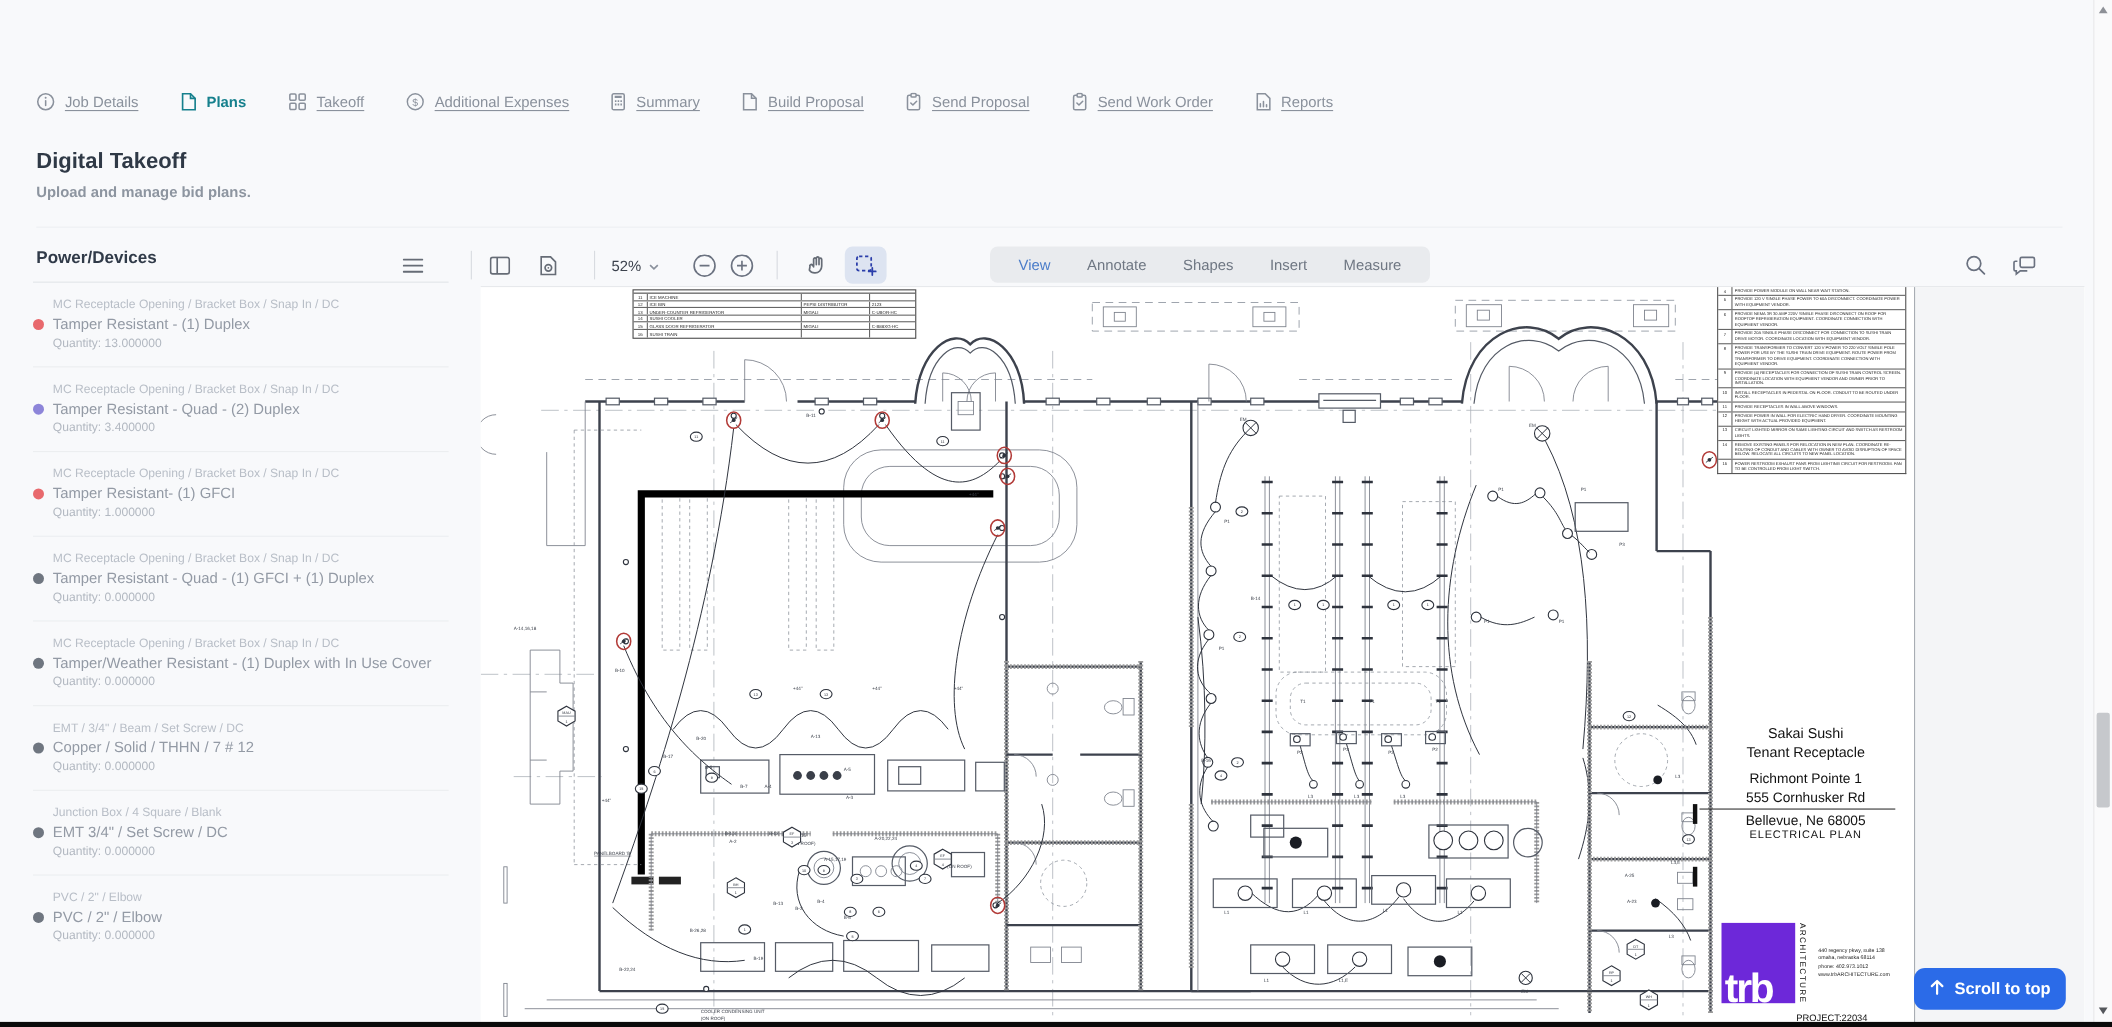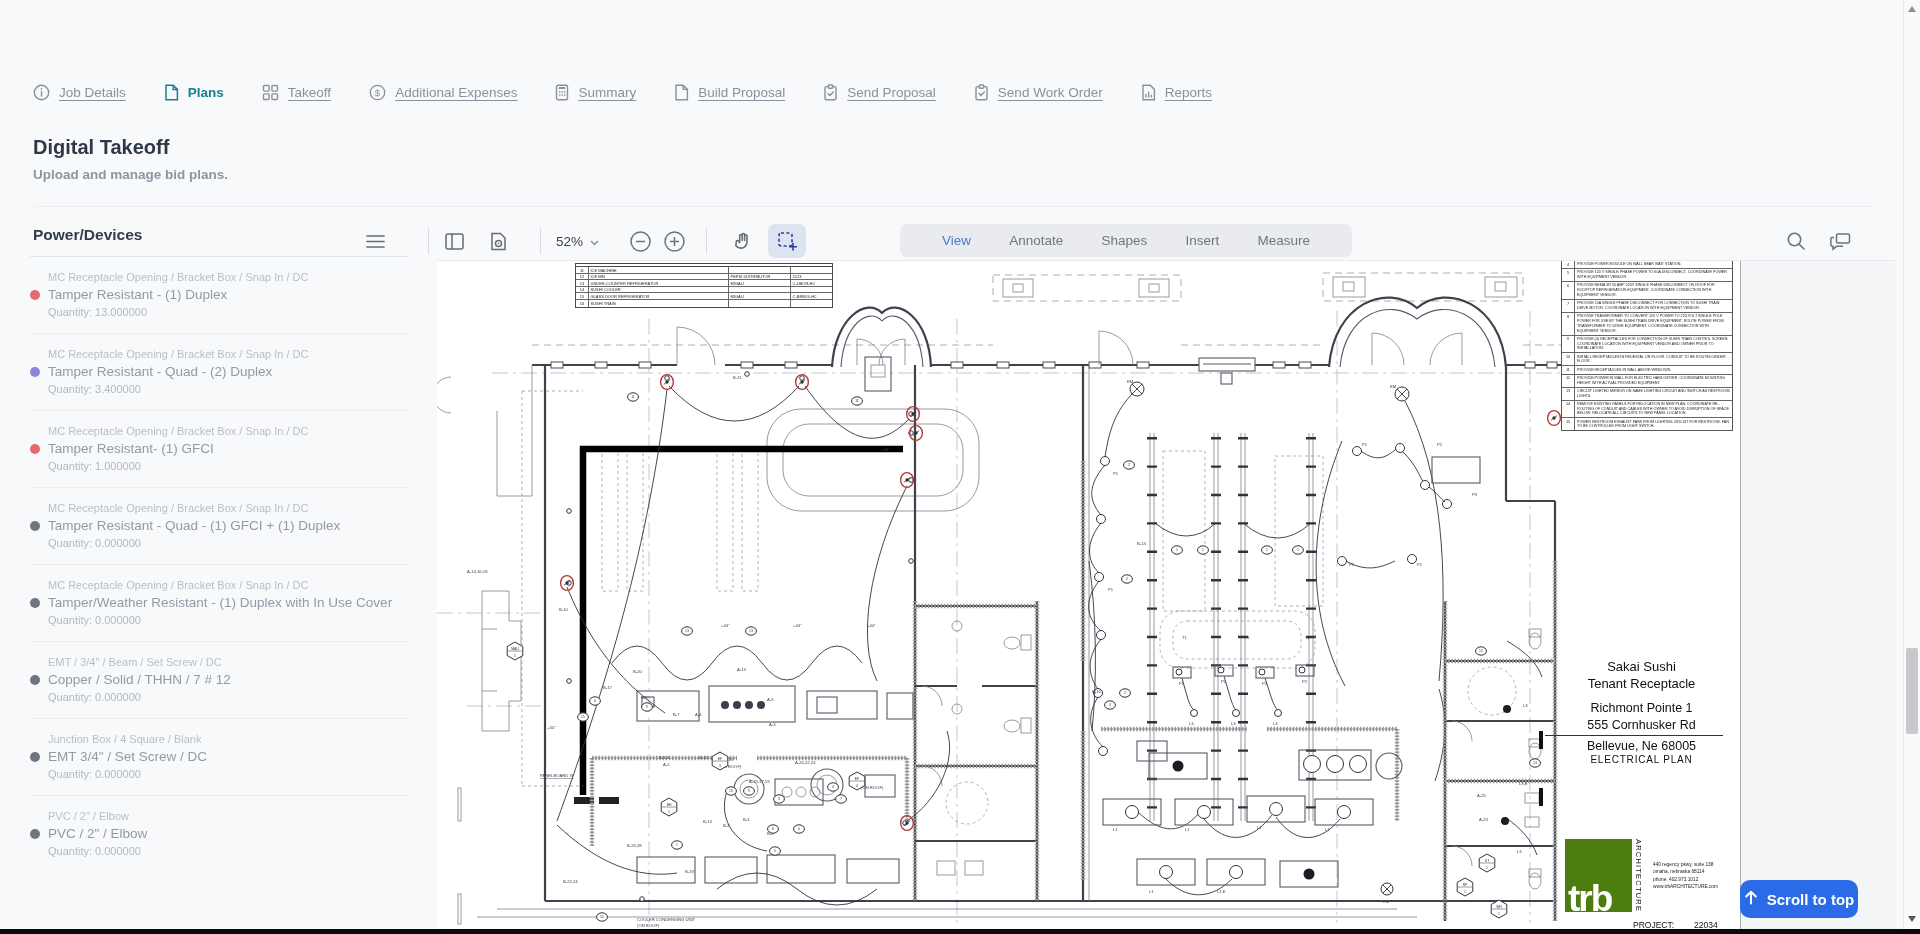--- a/index.html
+++ b/index.html
@@ -40,22 +40,22 @@
   .pd-name { font-size:13.5px; color:#939aa5; }
   .pd-qty { font-size:11px; color:#b2b8c1; margin-left:18px; margin-top:4px; }
 
   
   .tbtn { position:absolute; top:224px; height:34px; display:flex; align-items:center;
     justify-content:center; cursor:pointer; color:#666c76; }
   .tdiv { position:absolute; top:228px; width:1px; height:26px; background:#d8dbe0; }
   #zoom-ctrl { position:absolute; left:556px; top:224px; height:34px; display:flex; align-items:center;
     gap:7px; font-size:13.5px; color:#3c424d; cursor:pointer; }
   #tool-marquee { left:768px; width:38px; background:#dde4f1; border-radius:7px; }
-  #view-tabgroup { position:absolute; left:900px; top:224px; width:452px; height:33px; background:#e9ebee;
-    border-radius:7px; display:flex; align-items:center; justify-content:space-between; padding:0 42px; }
+  #view-tabgroup { position:absolute; left:900px; top:224px; width:400px; height:33px; background:#e9ebee;
+    border-radius:7px; display:flex; align-items:center; justify-content:space-between; padding:0 26px; }
   .vtab { font-size:13.5px; color:#6f7783; cursor:pointer; }
   .vtab.active { color:#4a7cc9; }
 
   
   #viewer { position:absolute; left:437px; top:260px; width:1458px; height:669px; background:#fff;
     border-top:1px solid #e7e9ec; overflow:hidden; }
   #plan-svg { position:absolute; left:0; top:0; }
   .wall  { stroke:#3d424d; stroke-width:2.2; fill:none; }
   .med   { stroke:#555b66; stroke-width:1.1; fill:none; }
   .thin  { stroke:#7d828c; stroke-width:0.8; fill:none; }
@@ -88,32 +88,32 @@
   .ntext { flex:1; font-size:3.7px; line-height:1.3; padding:1.2px 2px; }
 
   
   #sheet-margin { position:absolute; left:1303px; top:0; width:155px; height:669px; background:#f4f5f7;
     border-left:1px solid #a8adb4; }
   #titleblock { position:absolute; left:1114px; top:398px; width:181px; text-align:center; color:#111; }
   .tb1 { font-size:13px; line-height:1.3; }
   .tb2 { font-size:12.5px; line-height:1.35; }
   #tb-underline { height:1px; background:#333; margin:1px 0 2px -6px; width:178px; }
   #tb-sheet { font-size:10px; letter-spacing:0.8px; }
-  #logo-box { position:absolute; left:1128px; top:578px; width:67px; height:73px; background:#4d7c0f;
+  #logo-box { position:absolute; left:1128px; top:578px; width:67px; height:73px; background:#6d28d9;
     overflow:hidden; }
   #logo-text { position:absolute; left:3px; bottom:-8px; color:#fff; font-size:37px; font-weight:700;
     letter-spacing:-2px; }
   #logo-vert { position:absolute; left:1197px; top:578px; height:76px; writing-mode:vertical-rl;
     font-size:7.5px; letter-spacing:1.2px; color:#111; }
   #firm-addr { position:absolute; left:1216px; top:600px; font-size:4.8px; line-height:1.55; color:#222; }
-  #proj-line { position:absolute; left:1196px; top:659px; width:120px; display:flex; gap:20px;
+  #proj-line { position:absolute; left:1196px; top:659px; width:120px; display:flex; 
     font-size:8.5px; color:#111; }
 
   
-  #scrolltop { position:absolute; left:1740px; top:880px; width:118px; height:38px; background:#2b6be8;
+  #scrolltop { position:absolute; left:1740px; top:880px; width:138px; height:38px; background:#2b6be8;
     border-radius:10px; color:#fff; font-size:15px; font-weight:600; display:flex; align-items:center;
     justify-content:center; gap:9px; cursor:pointer; border:none; z-index:40; }
   #scrollbar { position:absolute; right:0; top:0; width:17px; height:934px; background:#fafafb;
     border-left:1px solid #e8e8ea; z-index:30; }
   #sb-up { position:absolute; left:4px; top:6px; width:0; height:0; border-left:4.5px solid transparent;
     border-right:4.5px solid transparent; border-bottom:6px solid #8d9097; }
   #sb-thumb { position:absolute; left:2px; top:648px; width:12px; height:86px; background:#c6c8cc;
     border-radius:2px; }
   #sb-down { position:absolute; left:4px; top:916px; width:0; height:0; border-left:4.5px solid transparent;
     border-right:4.5px solid transparent; border-top:6px solid #55575c; }

